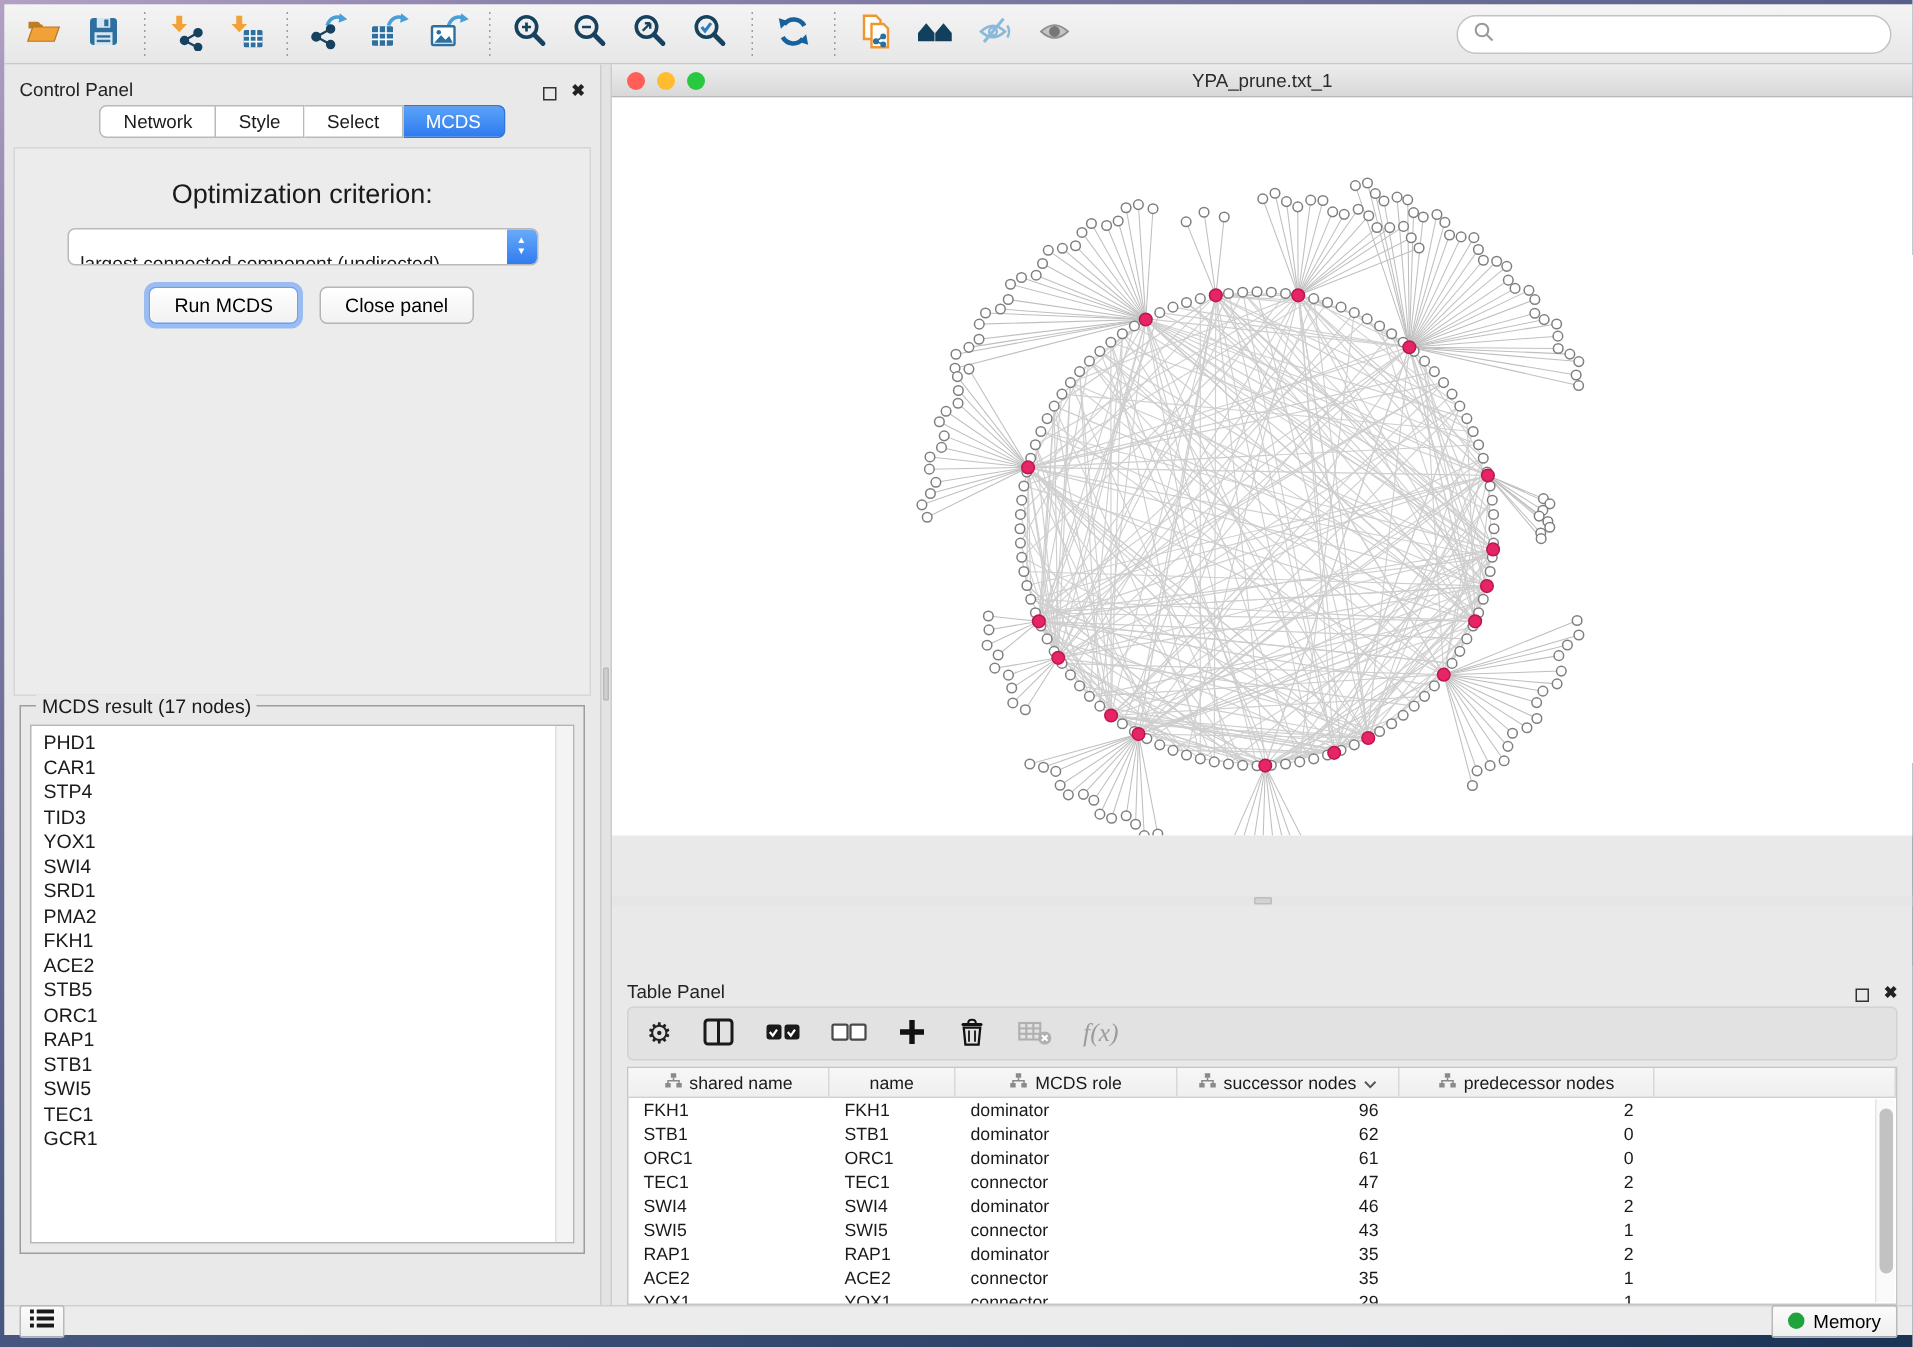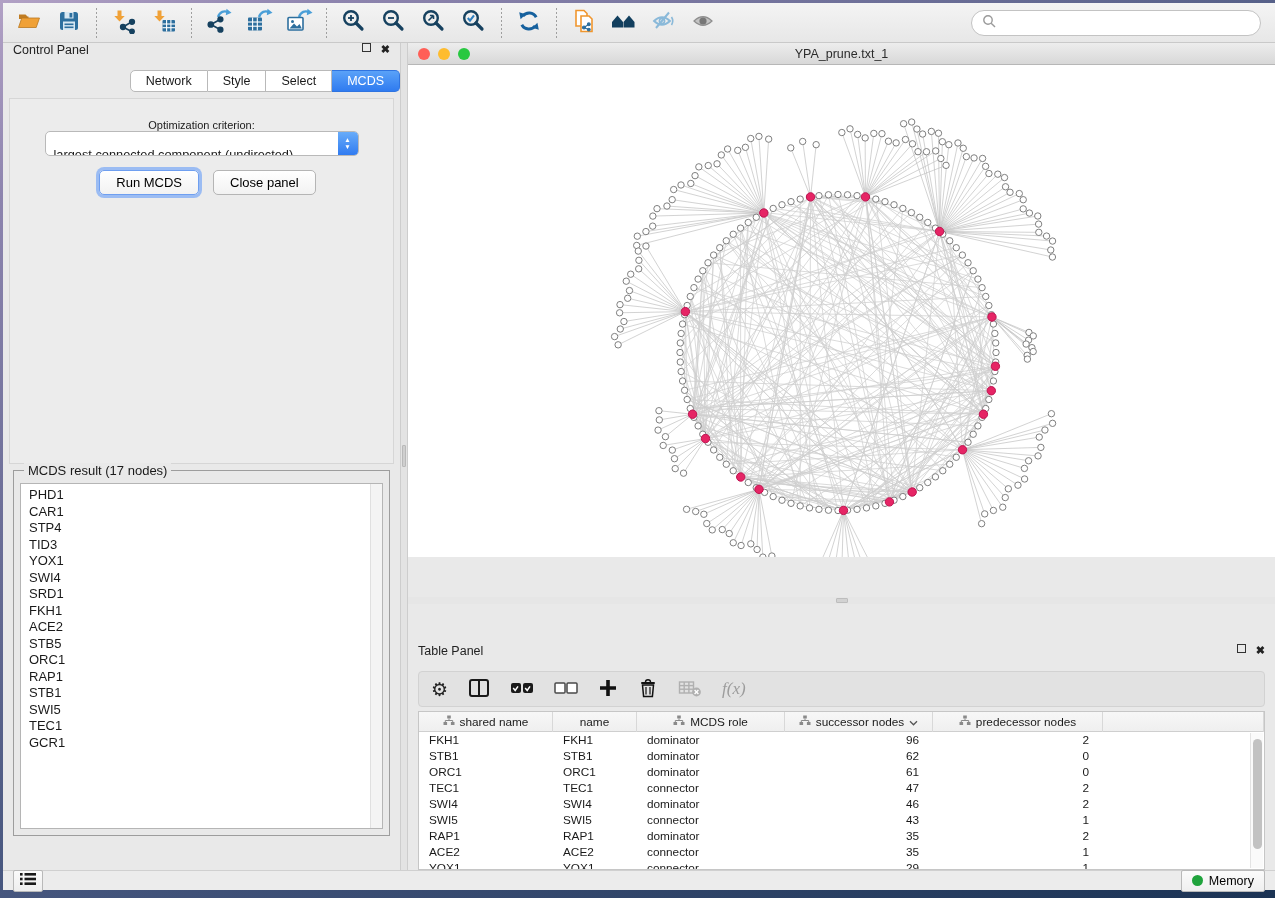--- a/index.html
+++ b/index.html
@@ -24,35 +24,35 @@
   .searchbox { width:290px; height:26px; background:#fff; border:1px solid #c3c3c3;
                border-radius:13px; display:flex; align-items:center; padding:0 10px; margin-right:8px; }
   .searchbox input { border:none; outline:none; flex:1; font-size:12px; background:transparent;
                      font-family:"Liberation Sans",sans-serif; }
 
   
   .main { flex:1; display:flex; min-height:0; }
 
   
   .control-panel { width:397px; flex:none; display:flex; flex-direction:column; background:#e9e9e9; min-height:0; }
-  .panel-header { height:24px; flex:none; display:flex; align-items:flex-start; padding:0 10px; font-size:12.5px; color:#222; }
+  .panel-header { height:24px; flex:none; display:flex; align-items:flex-end; padding:0 10px; font-size:12.5px; color:#222; }
   .panel-header .ph-title { flex:1; }
   .ph-float { width:9px; height:9px; border:1.5px solid #333; display:inline-block; margin-right:10px; cursor:pointer; }
   .ph-close { font-size:11px; color:#222; cursor:pointer; font-weight:bold; }
 
-  .seg-tabs { display:flex; justify-content:flex-end; flex:none; margin:3px 0 6px; }
+  .seg-tabs { display:flex; justify-content:center; flex:none; margin:3px 0 6px; }
   .seg-tabs .tab { padding:3px 15px; font-size:12.5px; background:#fff; border:1px solid #b9b9b9;
                    border-left:none; cursor:pointer; color:#1a1a1a; }
   .seg-tabs .tab:first-child { border-left:1px solid #b9b9b9; border-radius:5px 0 0 5px; }
   .seg-tabs .tab:last-child { border-radius:0 5px 5px 0; }
   .seg-tabs .tab.active { background:linear-gradient(#5aa2f8,#2f7bf0); color:#fff; border-color:#2f74e0; }
 
   .cp-content { flex:none; height:366px; margin:0 6px; background:#ececec;
                 border:1px solid #d6d6d6; text-align:center; padding-top:20px; }
-  .opt-label { font-size:11px; }
+  .opt-label { font-size:18px; margin-bottom:12px; }
   .dropdown { width:314px; height:25px; margin:0 auto; background:#fff; border:1px solid #b9b9b9;
               border-radius:5px; display:flex; align-items:center; cursor:pointer; overflow:hidden; }
   .dropdown .dd-value { flex:1; text-align:left; padding:0 8px; font-size:12.8px; white-space:nowrap;margin-top:21px; }
   .dd-stepper { width:20px; height:25px; background:linear-gradient(#6aaefa,#2e79f0);
                 display:flex; flex-direction:column; align-items:center; justify-content:center;
                 color:#fff; font-size:6.5px; line-height:6.5px; border-radius:0 4px 4px 0; }
   .btn-row { margin-top:14px; display:flex; justify-content:center; gap:14px; }
   .btn { background:linear-gradient(#ffffff,#f2f2f2); border:1px solid #b5b5b5; border-radius:5px;
          font-size:13px; padding:4px 16px; cursor:pointer; font-family:"Liberation Sans",sans-serif; }
   .btn.focused { box-shadow:0 0 0 3px rgba(90,150,250,.55); border-color:#6f9ff0;margin-left:12px; }
@@ -324,20 +324,21 @@
         <span class="mcds-legend">MCDS result (17 nodes)</span>
         <div class="mcds-list">
           <div id="mcds-items">
               <div>PHD1</div>
               <div>CAR1</div>
               <div>STP4</div>
               <div>TID3</div>
               <div>YOX1</div>
               <div>SWI4</div>
               <div>SRD1</div>
+              <div>PMA2</div>
               <div>FKH1</div>
               <div>ACE2</div>
               <div>STB5</div>
               <div>ORC1</div>
               <div>RAP1</div>
               <div>STB1</div>
               <div>SWI5</div>
               <div>TEC1</div>
               <div>GCR1</div>
             </div>

